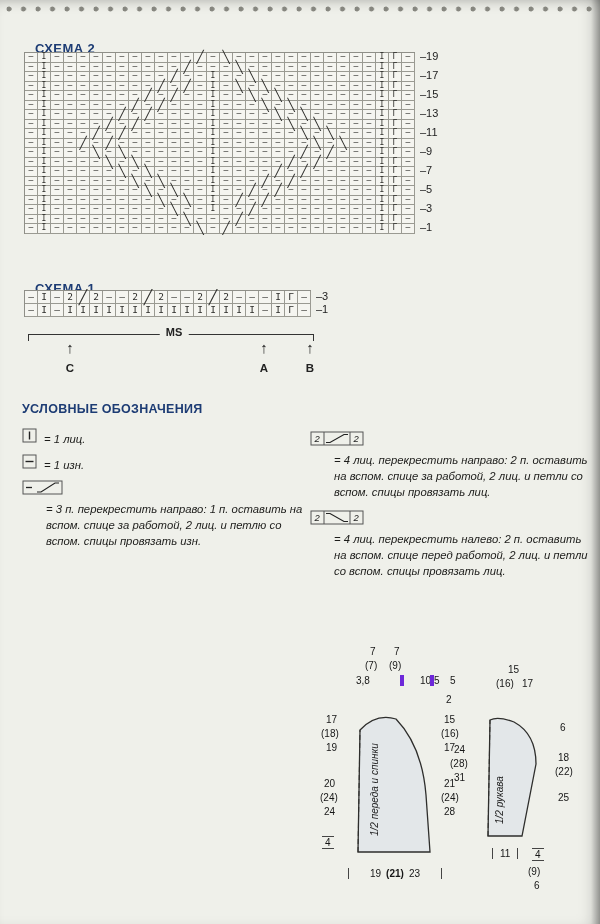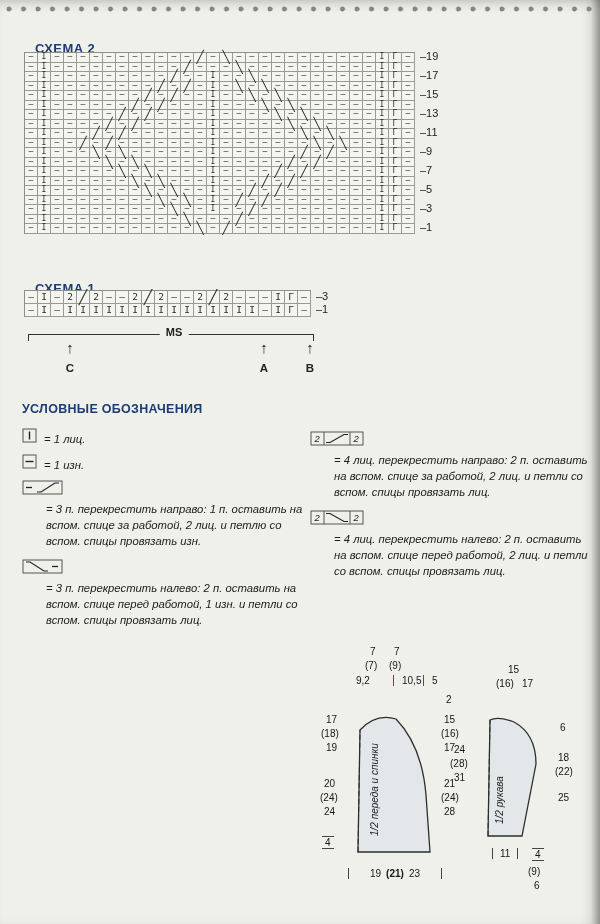--- a/index.html
+++ b/index.html
@@ -43,21 +43,21 @@
   .litem.inline{display:flex;align-items:flex-end;gap:7px;margin-bottom:7px;}
   .litem .lsym{display:block;margin:3px 0 2px;}
   .litem.inline .lsym{margin:0;}
   .litem .ltext{display:block;margin-left:24px;}
   .litem.inline .ltext{margin-left:0;}
   
   .schems{position:absolute;left:296px;top:642px;width:300px;height:280px;font-size:10px;}
   .m{position:absolute;white-space:nowrap;color:#161616;font-size:10px;font-style:normal;}
   .rib{border-top:1px solid #444;border-bottom:1px solid #444;padding:0 3px;}
   .tickside{border-left:1px solid #444;border-right:1px solid #444;padding:0 7px;}
-  .vsep{border-left:1px solid #6d28d9;padding-left:8px;margin-left:13px;}
+  .vsep{border-left:4px solid #6d28d9;padding-left:16px;margin-left:20px;}
   .brow{position:absolute;display:flex;gap:5px;justify-content:center;}
   svg text.piece-label{font-family:"Liberation Sans",sans-serif;font-style:italic;}
 </style>
 </head>
 <body>
 
 <div class="page">
   <div class="perforation"></div>
   <div class="edge"></div>
 
@@ -775,28 +775,20 @@
         <span class="ltext">= 1 изн.</span>
       </div>
       <div class="litem">
         <span class="lsym"><svg width="41" height="15" viewBox="0 0 41 15">
             <rect x="1" y="1" width="39" height="13" fill="none" stroke="#555"></rect>
             <line x1="4" y1="7.5" x2="10" y2="7.5" stroke="#222" stroke-width="1.3"></line>
             <polyline points="15,12 19,12 33,3 37,3" fill="none" stroke="#222" stroke-width="1.2"></polyline>
           </svg></span>
         <span class="ltext">= 3 п. перекрестить направо: 1 п. оставить на вспом. спице за работой, 2 лиц. и петлю со вспом. спицы провязать изн.</span>
       </div>
-      <div class="litem">
-        <span class="lsym"><svg width="41" height="15" viewBox="0 0 41 15">
-            <rect x="1" y="1" width="39" height="13" fill="none" stroke="#555"></rect>
-            <polyline points="4,3 8,3 22,12 26,12" fill="none" stroke="#222" stroke-width="1.2"></polyline>
-            <line x1="30" y1="7.5" x2="36" y2="7.5" stroke="#222" stroke-width="1.3"></line>
-          </svg></span>
-        <span class="ltext">= 3 п. перекрестить налево: 2 п. оставить на вспом. спице перед работой, 1 изн. и петли со вспом. спицы провязать лиц.</span>
-      </div>
     </div>
   <div id="legend-right-items" class="legend-col">
       <div class="litem">
         <span class="lsym"><svg width="54" height="15" viewBox="0 0 54 15">
             <rect x="1" y="1" width="52" height="13" fill="none" stroke="#555"></rect>
             <line x1="14" y1="1" x2="14" y2="14" stroke="#555"></line>
             <line x1="40" y1="1" x2="40" y2="14" stroke="#555"></line>
             <text x="4.5" y="11" font-size="9.5" fill="#222" font-family="Liberation Sans, sans-serif">2</text>
             <text x="43.5" y="11" font-size="9.5" fill="#222" font-family="Liberation Sans, sans-serif">2</text>
             <polyline points="16,11.5 20,11.5 34,3.5 38,3.5" fill="none" stroke="#222" stroke-width="1.2"></polyline>
@@ -821,21 +813,21 @@
     <svg width="92" height="160" viewBox="0 0 92 160" style="position:absolute;left:52px;top:58px;">
       <path d="M10,152 L82,152 L78,95 Q74,46 48,19 Q28,13 12,30 Z" fill="#e3e7e9" stroke="#2e2e2c" stroke-width="1.3"></path>
       <line x1="10" y1="152" x2="12" y2="30" stroke="#2e2e2c" stroke-width="1" stroke-dasharray="5 3"></line>
       <text class="piece-label" transform="translate(30,136) rotate(-90)" font-size="10" fill="#222">1/2 переда и спинки</text>
     </svg>
 
     <span class="m" style="left:74px;top:4px;">7</span>
     <span class="m" style="left:98px;top:4px;">7</span>
     <span class="m" style="left:69px;top:18px;">(7)</span>
     <span class="m" style="left:93px;top:18px;">(9)</span>
-    <span class="m" style="left:60px;top:33px;">9,2</span>
+    <span class="m" style="left:60px;top:33px;">3,8</span>
     <span class="m vsep" style="left:84px;top:33px;">10,5</span>
     <span class="m vsep" style="left:114px;top:33px;">5</span>
 
     <span class="m" style="left:30px;top:72px;">17</span>
     <span class="m" style="left:25px;top:86px;">(18)</span>
     <span class="m" style="left:30px;top:100px;">19</span>
     <span class="m" style="left:28px;top:136px;">20</span>
     <span class="m" style="left:24px;top:150px;">(24)</span>
     <span class="m" style="left:28px;top:164px;">24</span>
 

